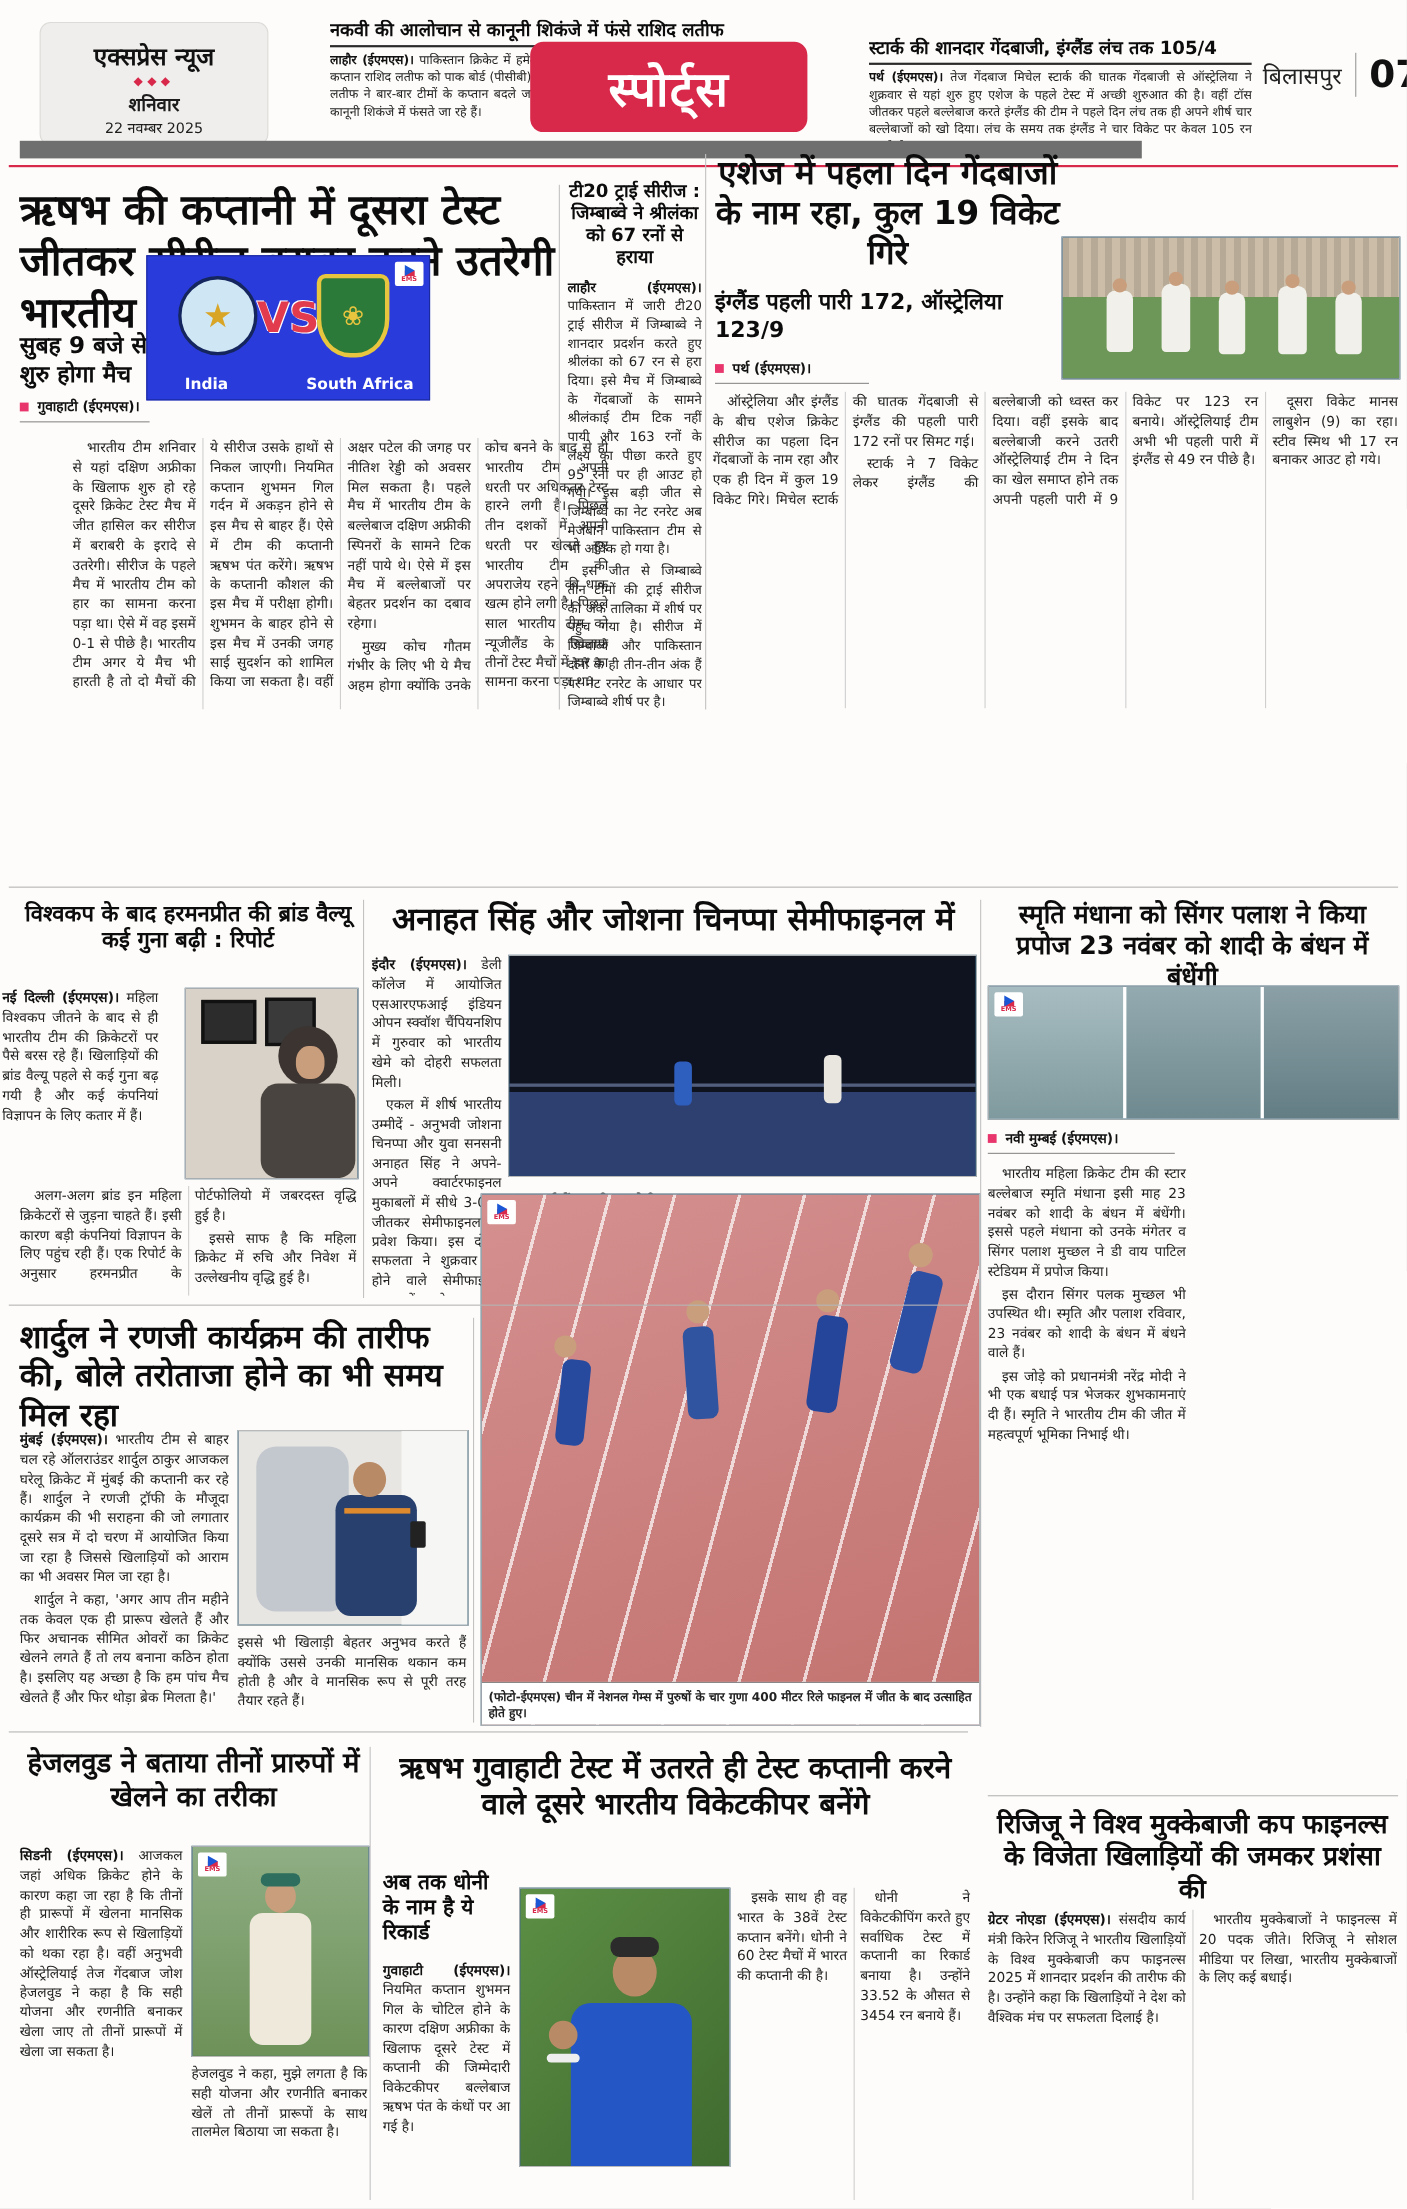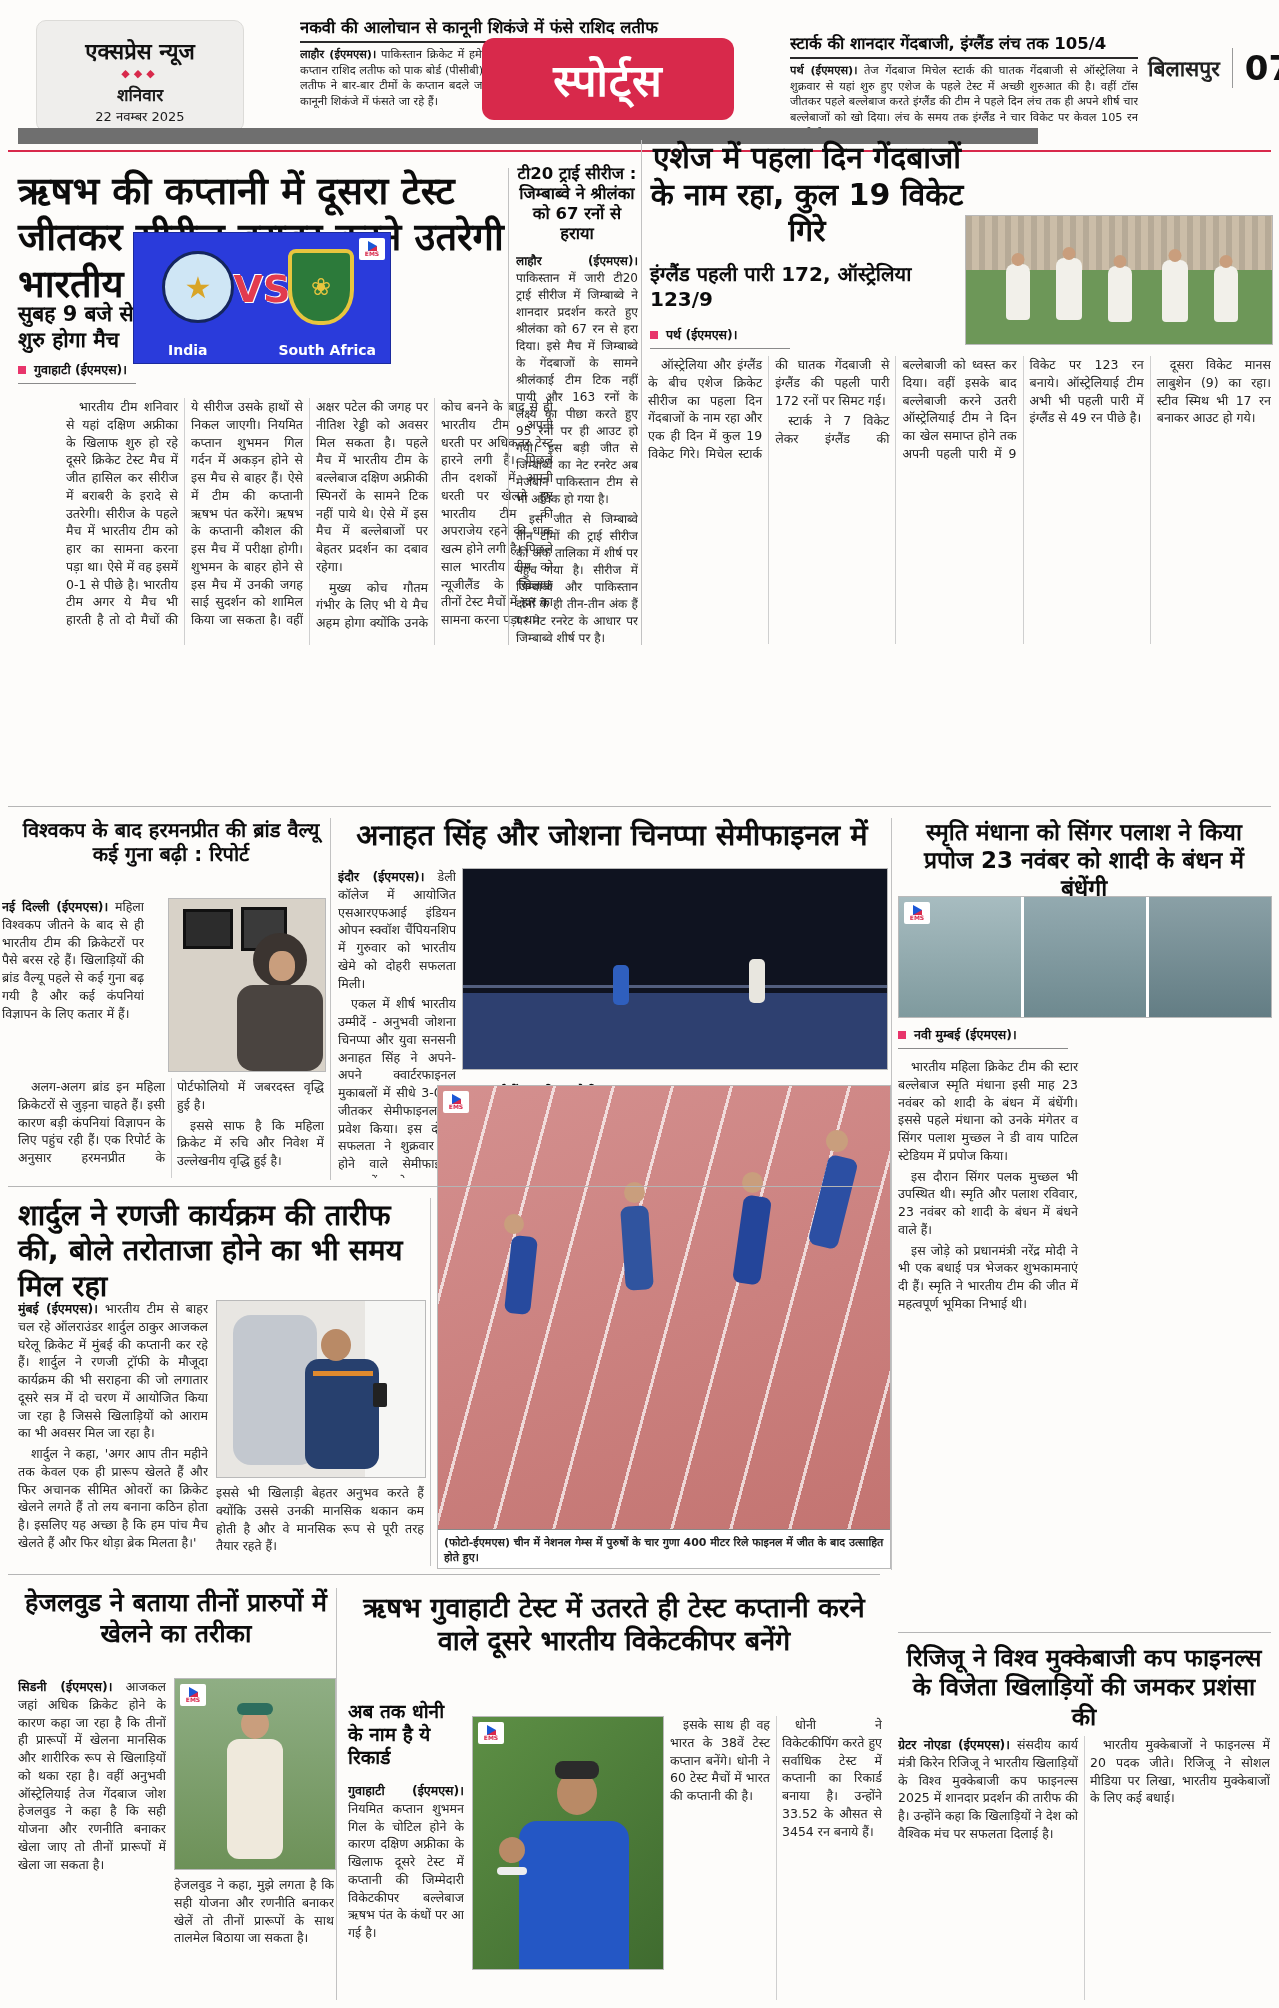--- a/index.html
+++ b/index.html
@@ -22,21 +22,21 @@
   .vline{position:absolute;width:1px;background:#c2c2c2;}
   .hline{position:absolute;height:1px;background:#b5b5b5;}
   .masthead-box{background:#efeeec;border:1px solid #dcdbd8;border-radius:10px;text-align:center;padding-top:14px;}
   .brief-hl{font-size:16.5px;font-weight:bold;border-bottom:2px solid #2a2a2a;padding-bottom:3px;margin-bottom:4px;color:#0c0c0c;line-height:1.2;}
   .brief-body{font-size:11.3px;line-height:1.4;text-align:justify;color:#1e1e1e;}
   .banner{background:#d8294b;border-radius:12px;color:#fff;display:flex;align-items:center;justify-content:center;
           font-weight:bold;font-size:44px;letter-spacing:1px;}
   .graybar{background:#6f6f6f;}
   .redrule{background:#d8294b;}
   .edition{display:flex;align-items:center;gap:12px;}
-  .edition .nm{font-size:21px;font-weight:bold;color:#222;}
+  .edition .nm{font-size:21px;font-weight:normal;color:#222;}
   .edition .dv{width:1px;height:40px;background:#999;}
   .edition .no{font-size:34px;font-weight:bold;color:#111;}
   
   .ph{position:absolute;overflow:hidden;background:#0c4a6e;border:1px solid #b9b9b9;}
   .ems-chip{position:absolute;top:5px;left:5px;width:26px;height:22px;background:#fff;border-radius:2px;
             display:flex;flex-direction:column;align-items:center;justify-content:center;z-index:3;}
   .ems-chip .tri{width:0;height:0;border-left:9px solid #1a57d6;border-top:5px solid transparent;border-bottom:5px solid #d8294b;}
   .ems-chip .txt{font-size:6px;font-weight:bold;color:#d8294b;line-height:1;}
   .figure{position:absolute;background:#f2f0ea;border-radius:8px 8px 4px 4px;}
   .figure::before{content:'';position:absolute;top:-11px;left:50%;transform:translateX(-50%);

